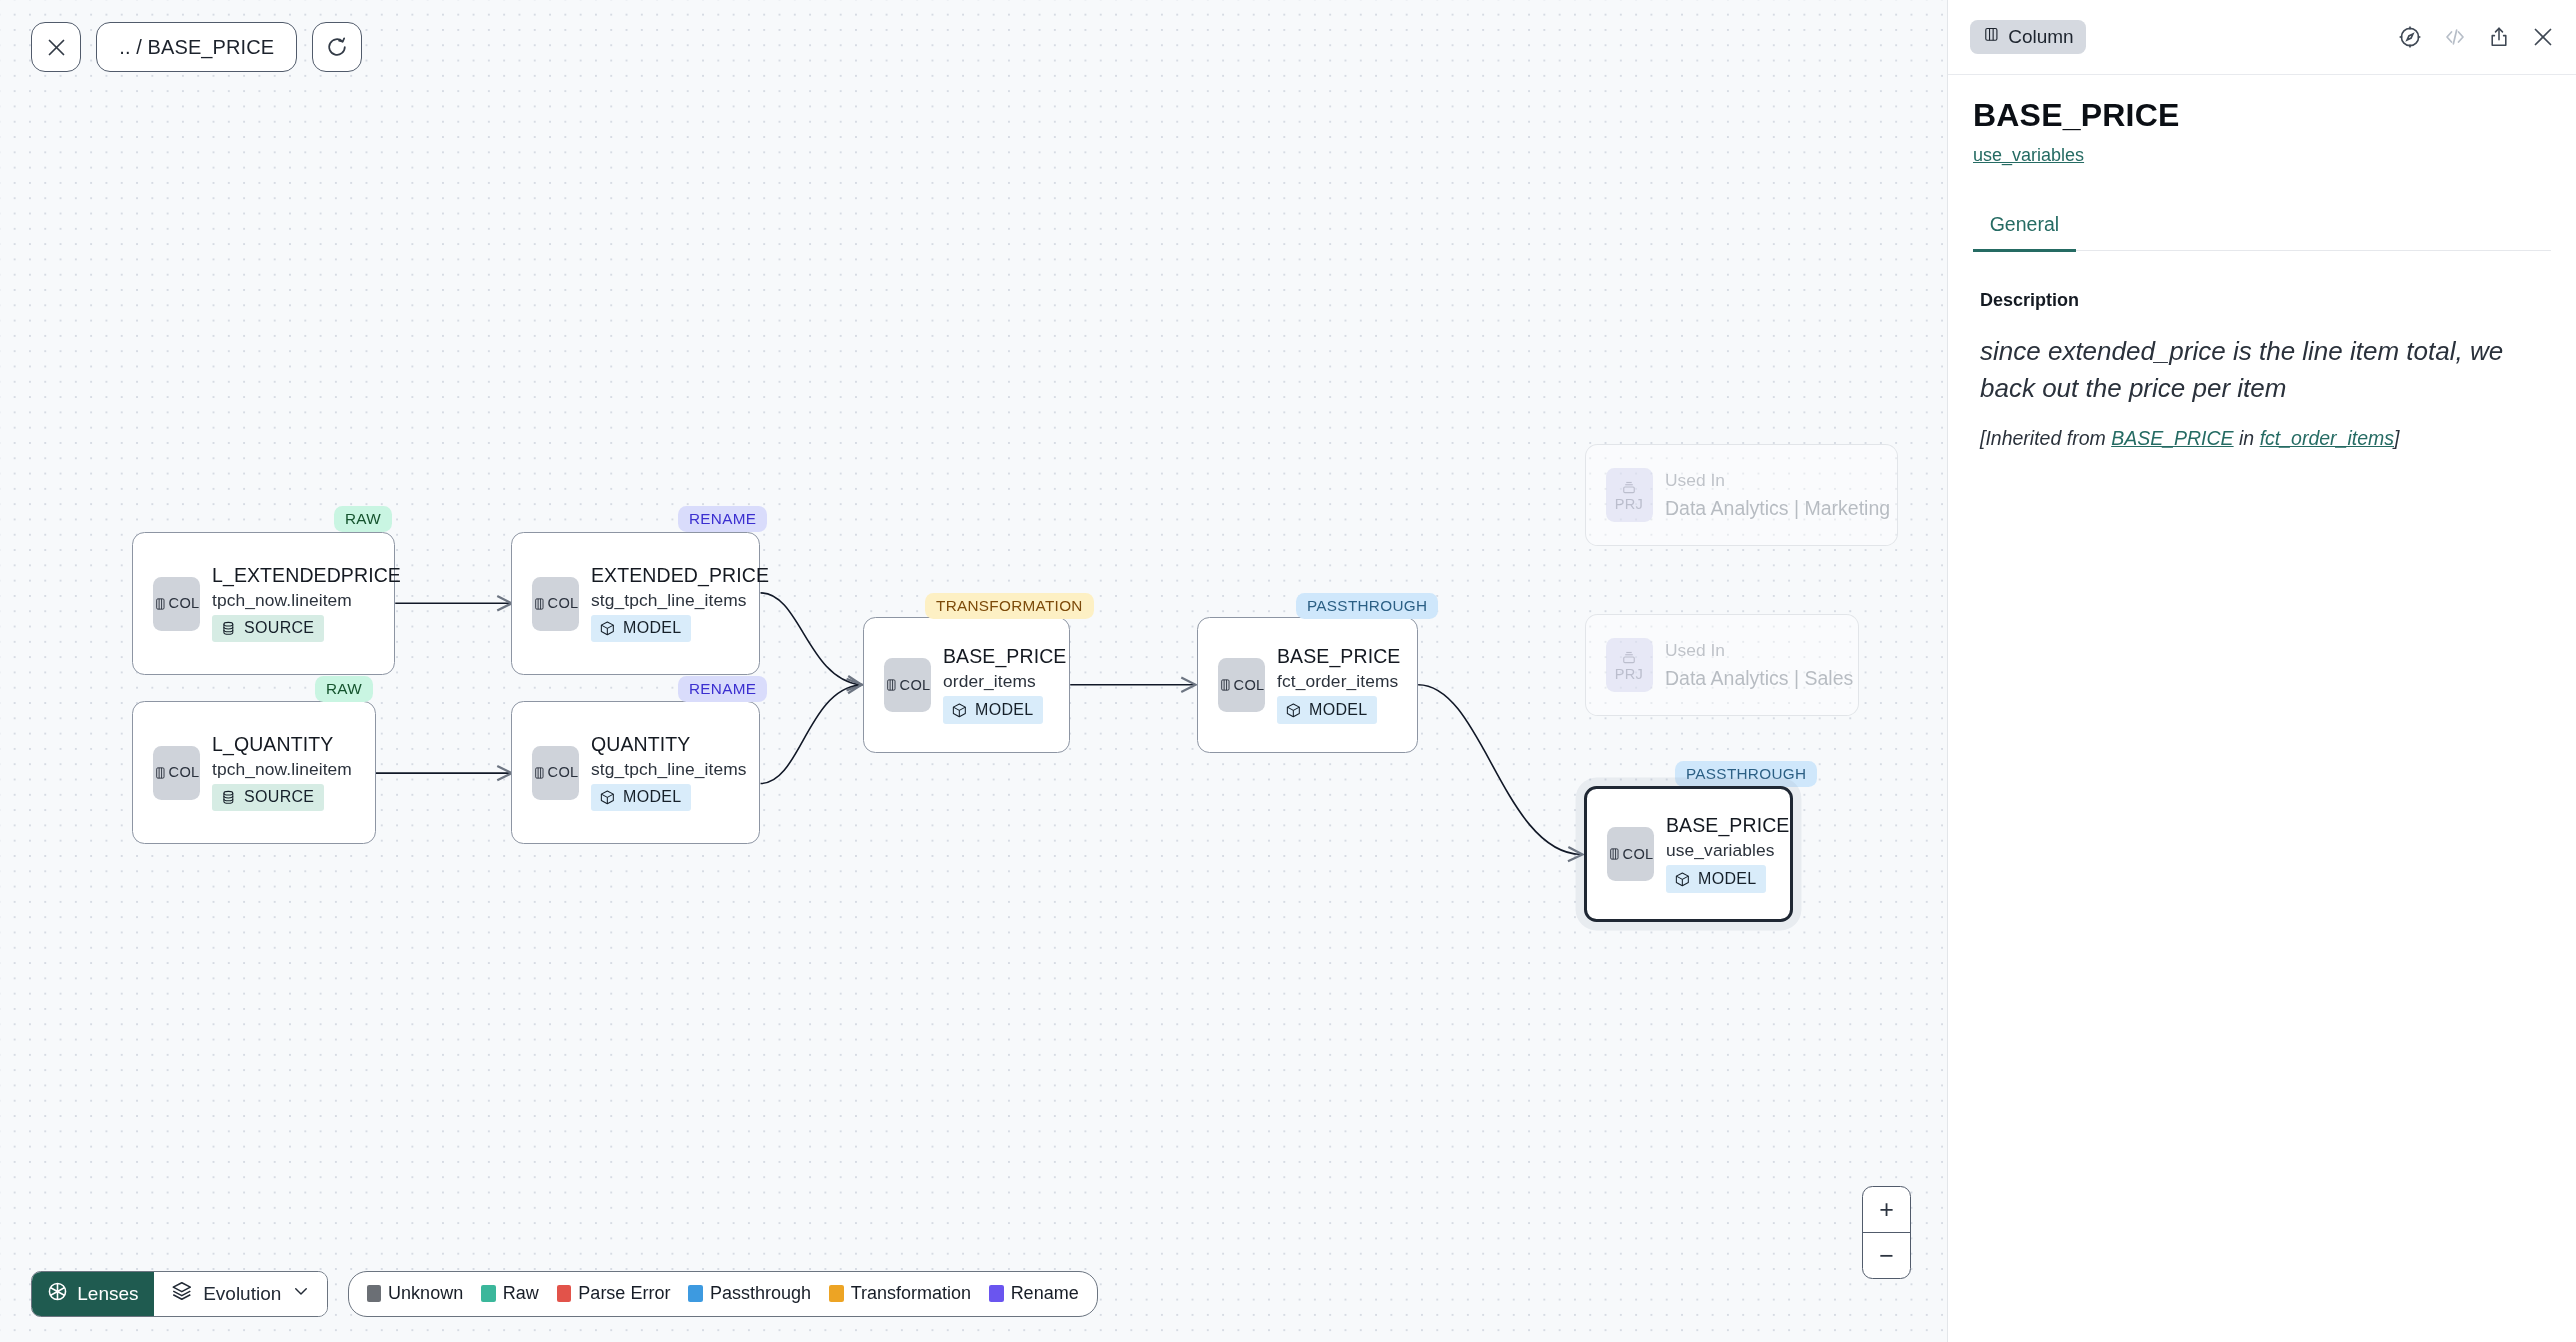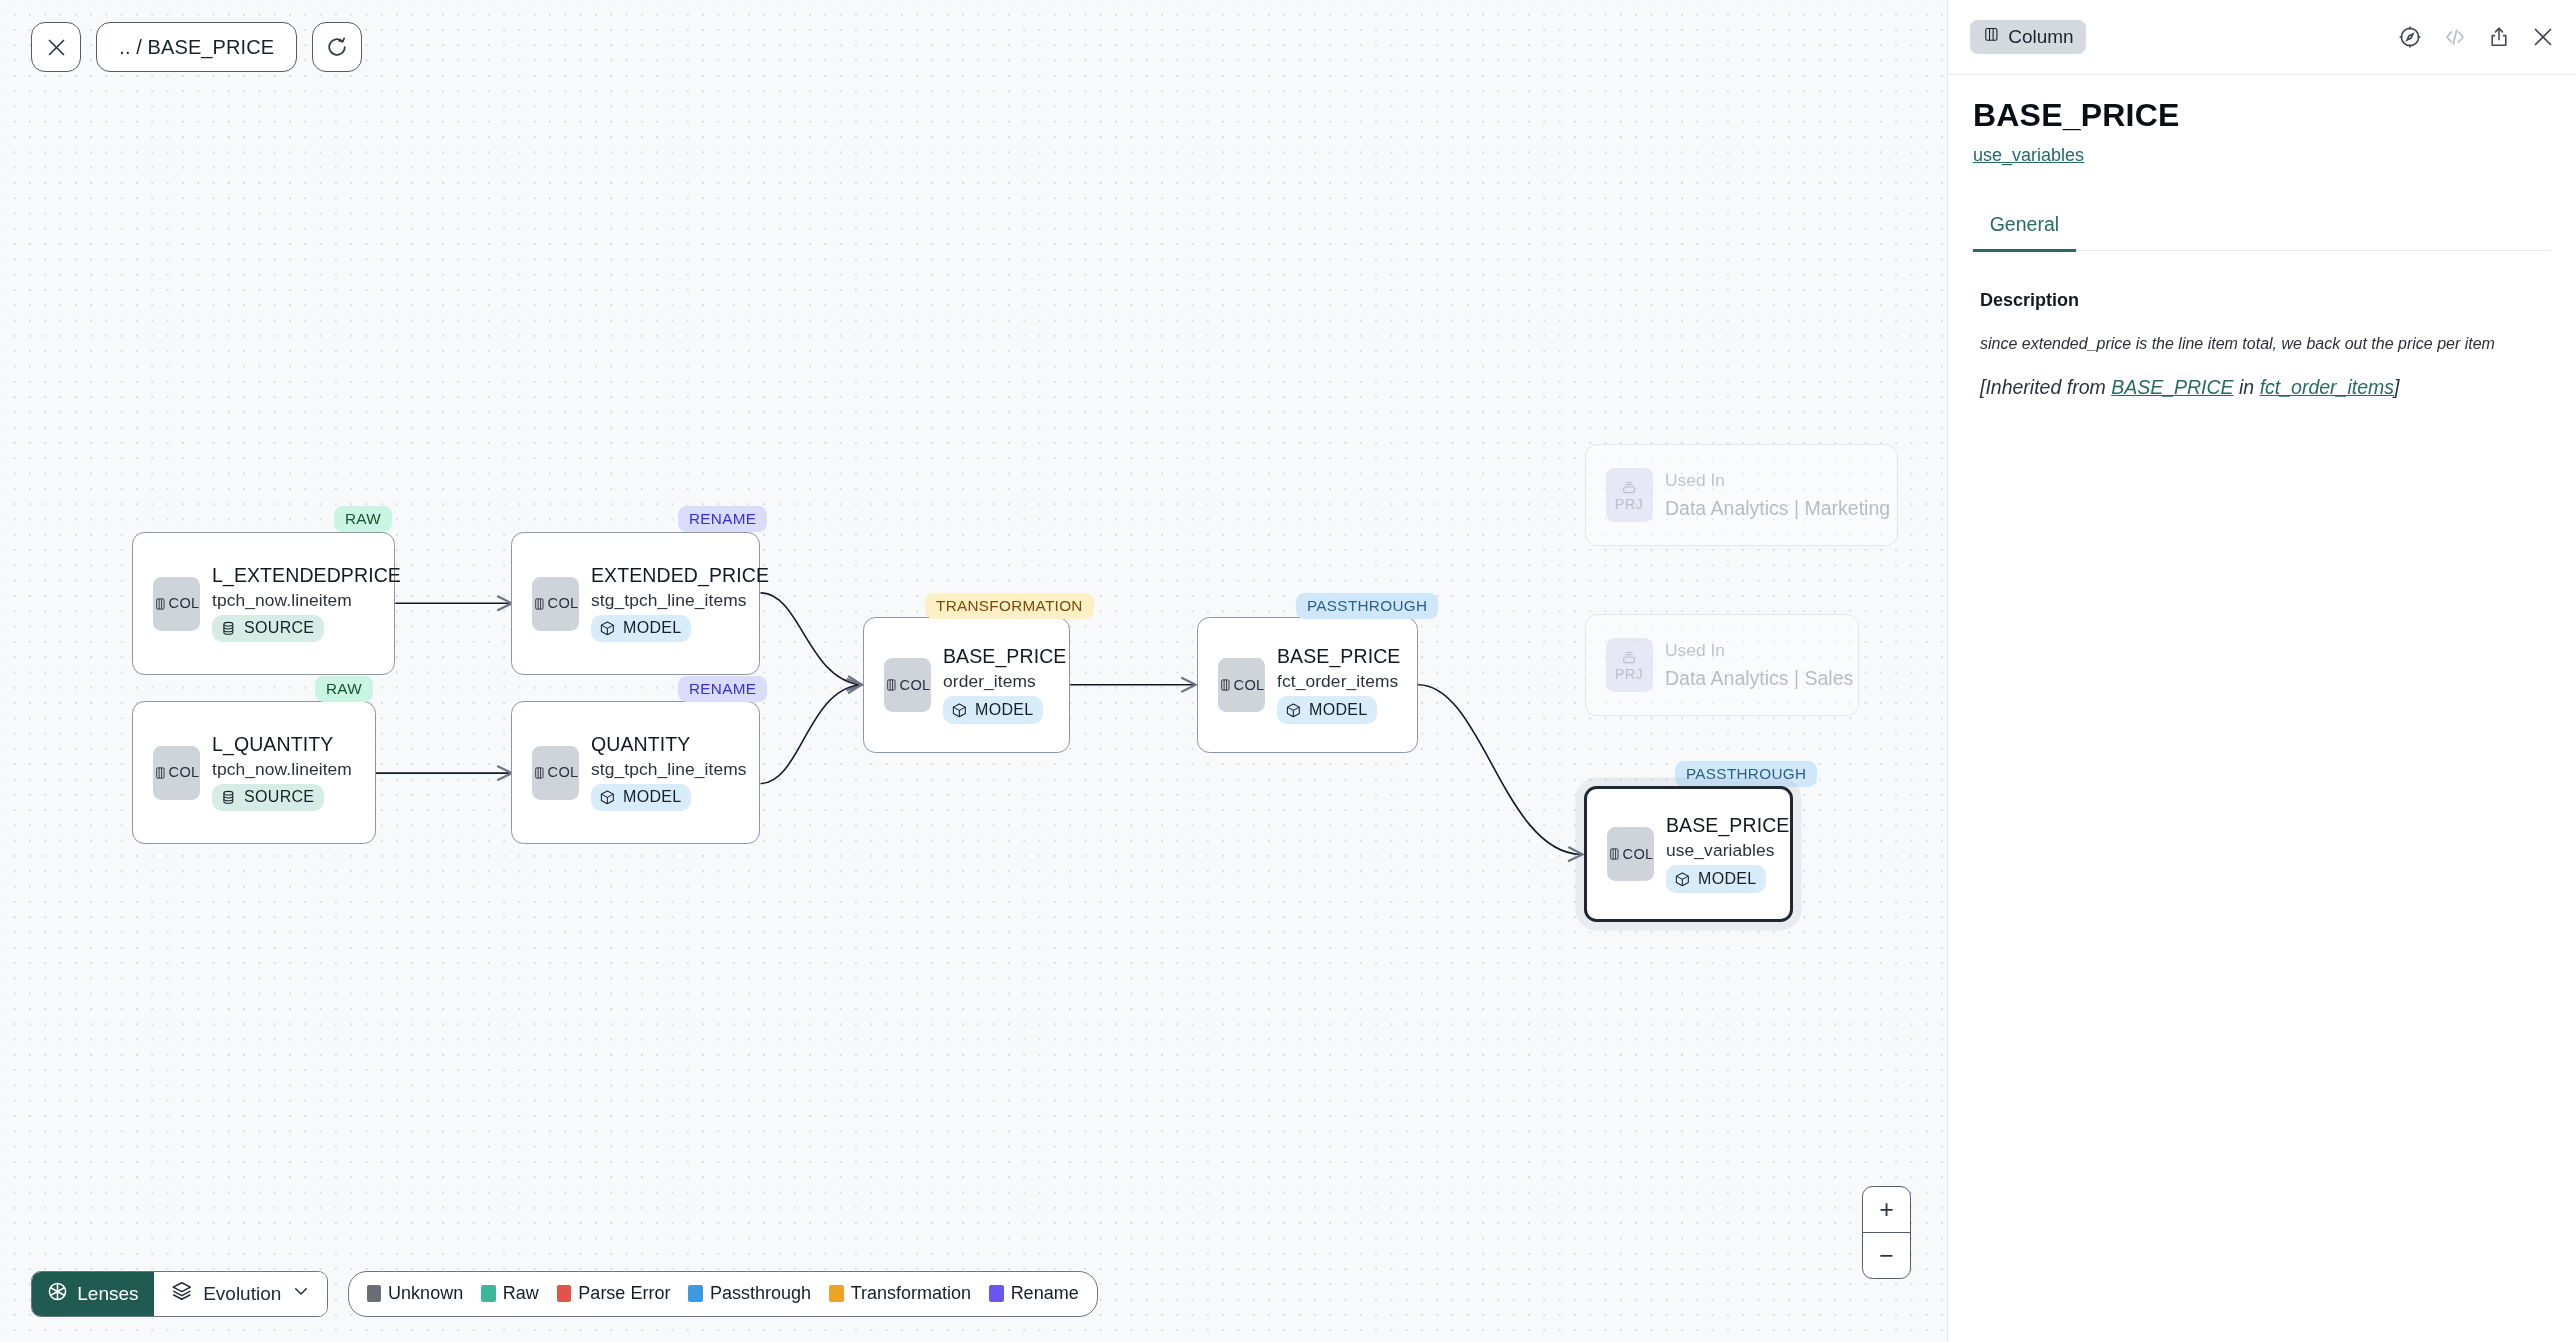--- a/index.html
+++ b/index.html
@@ -44,21 +44,21 @@
     width: 47px; height: 54px; background: #cfd3da; border-radius: 8.4px;
     display: flex; align-items: center; justify-content: center;
     gap: 1.4px; flex: 0 0 auto; color: #2c3340;
   }
   .node .col-badge .lbl { font-size: 14.6px; letter-spacing: 0.3px; color: #2a313d; line-height: 1; }
   .node .body { display: flex; flex-direction: column; gap: 5.6px; padding-left: 12.5px; }
   .node .n-title { font-size: 19.5px; color: #141921; letter-spacing: 0.1px; line-height: 1.05; }
   .node .n-sub { font-size: 17.4px; color: #2b323c; letter-spacing: 0.1px; line-height: 1.05; }
   .chip {
     display: inline-flex; align-items: center; gap: 7px;
-    border-radius: 10px; padding: 4.9px 9.7px 4.9px 8.4px; font-size: 16px; letter-spacing: 0.3px;
+    border-radius: 3px; padding: 4.9px 9.7px 4.9px 8.4px; font-size: 16px; letter-spacing: 0.3px;
     align-self: flex-start; margin-top: 0;
   }
   .chip-source { background: #d6ece4; color: #16202a; }
   .chip-model  { background: #d9ecfa; color: #16202a; }
   .chip svg { display: block; }
 
   .tag {
     position: absolute; border-radius: 8.4px; padding: 4.2px 11px;
     font-size: 15.3px; letter-spacing: 0.3px; z-index: 22; white-space: nowrap;
   }
@@ -141,21 +141,21 @@
   .p-link { display: inline-block; margin-top: 12.5px; font-size: 18px; color: #256b63; text-decoration: underline; cursor: pointer; }
 
   .tabs { margin-top: 47px; border-bottom: 1.1px solid #e6e8ec; display: flex; }
   .tab {
     font-size: 19.5px; color: #256b63; padding: 0 16.7px 12.5px 16.7px;
     border-bottom: 3.1px solid #256b63; margin-bottom: -1.7px; cursor: pointer;
   }
 
   .sec { margin-top: 39px; padding: 0 7px; }
   .sec-label { font-size: 18px; font-weight: bold; color: #141a22; }
-  .desc { margin-top: 22px; font-size: 16px; font-style: italic; color: #2a313b; line-height: 1.42; }
+  .desc { margin-top: 22px; font-size: 26px; font-style: italic; color: #2a313b; line-height: 1.42; }
   .inherit { margin-top: 18px; font-size: 19.5px; font-style: italic; color: #2a313b; line-height: 1.4; }
   .inherit a { color: #256b63; text-decoration: underline; cursor: pointer; }
 </style>
 </head>
 <body>
 
 <div id="app">
 
   <div id="canvas">
 

